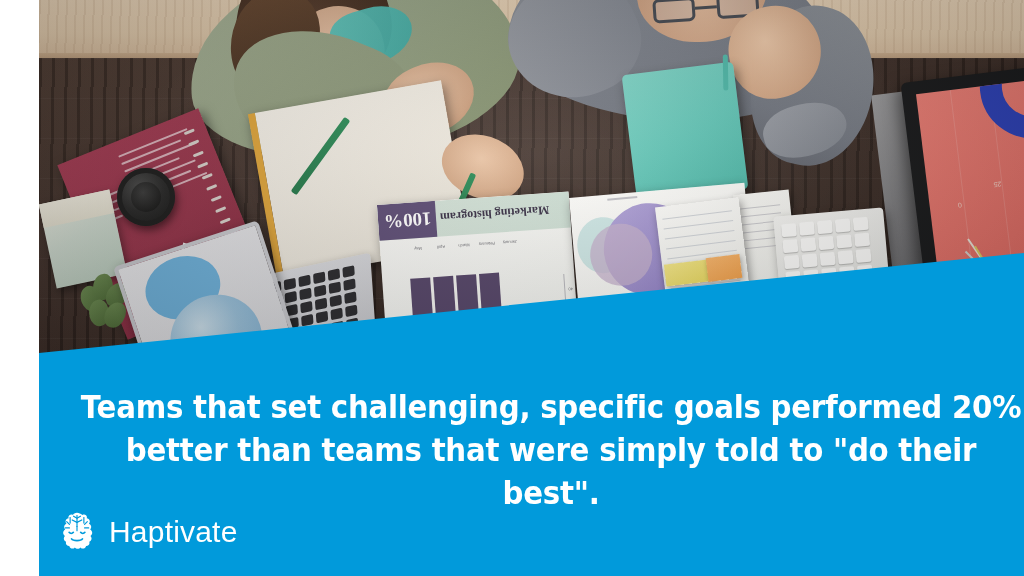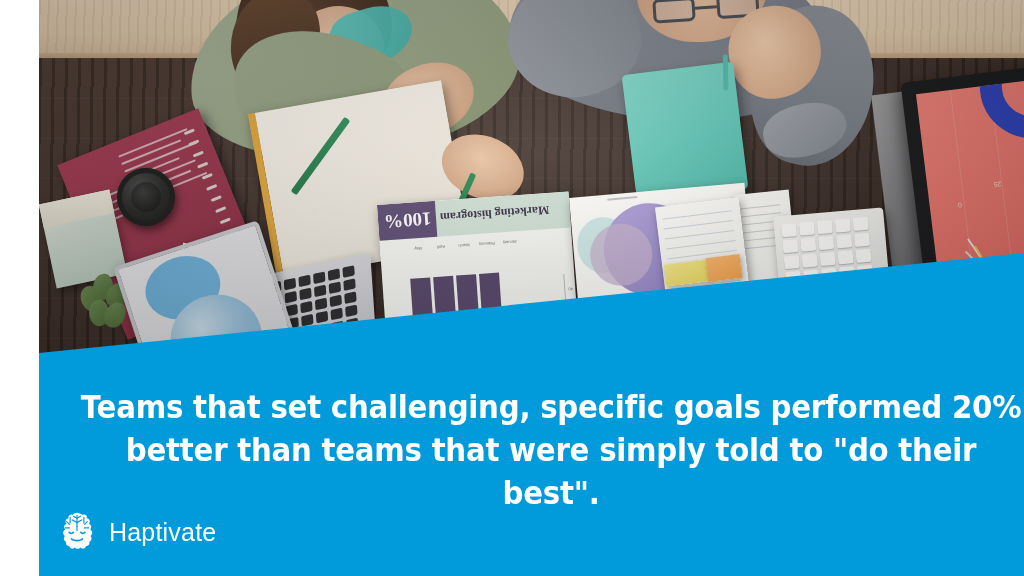--- a/index.html
+++ b/index.html
@@ -474,21 +474,21 @@
 
   .logo{
     position:absolute; left:16px; top:510px;
     display:flex; align-items:center; gap:10px;
   }
   .logo-mark{ width:44px; height:44px; display:block; }
   .logo-text{
     color:#ffffff;
     font-family:"Liberation Sans", sans-serif;
     font-weight:400;
-    font-size:25px;
+    font-size:30px;
     letter-spacing:.2px;
   }
 </style>
 </head>
 <body>
 
 <div class="card">
 
   <div class="photo">
     <div class="wood-wall"></div>

